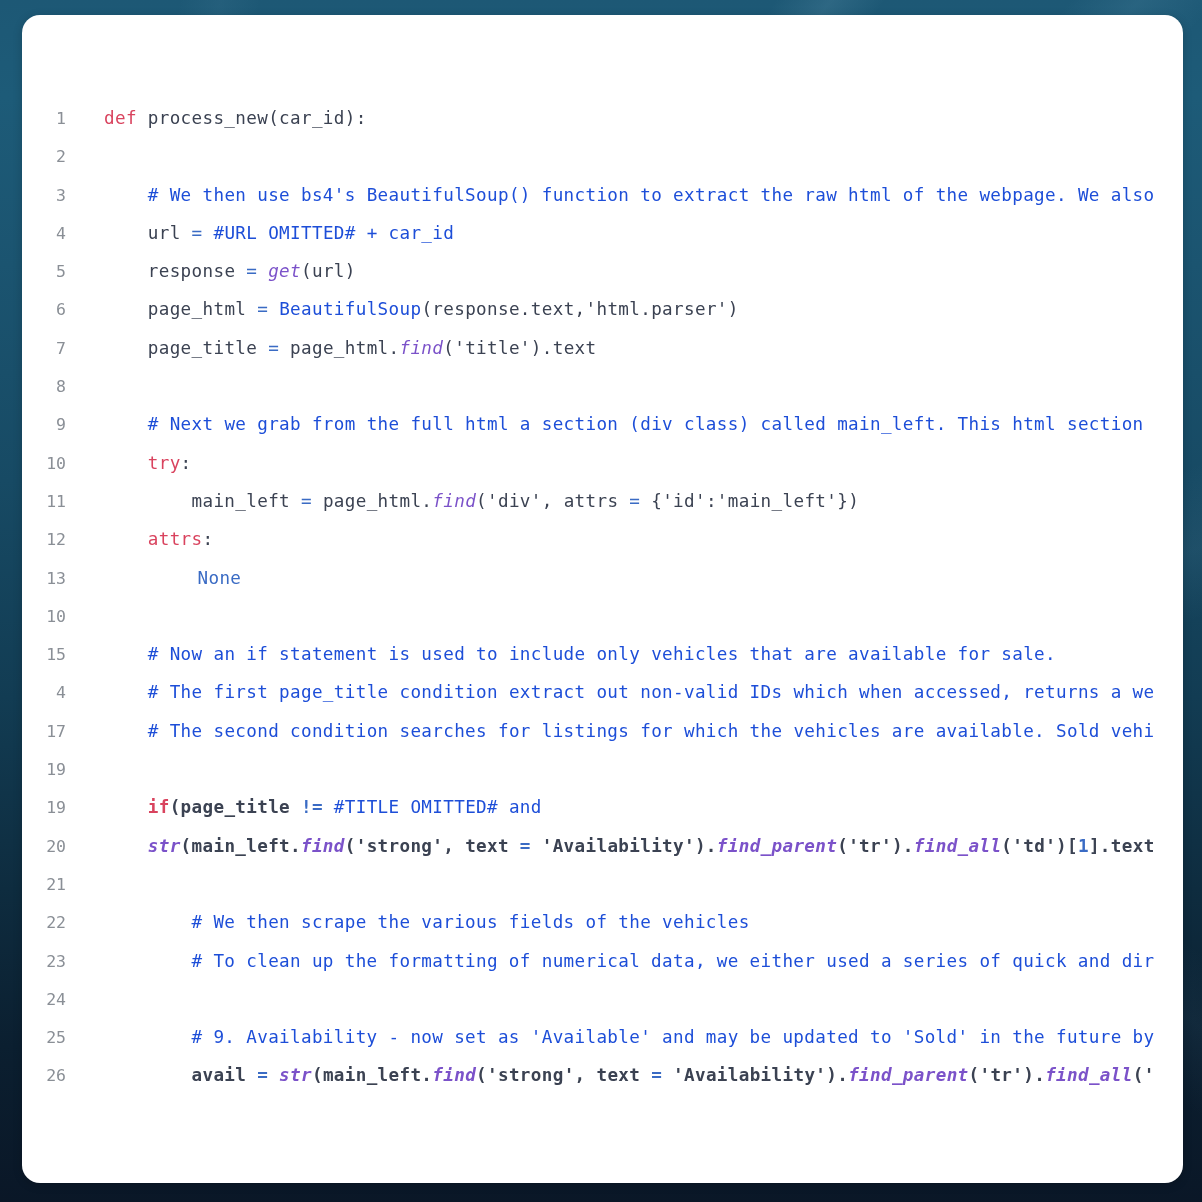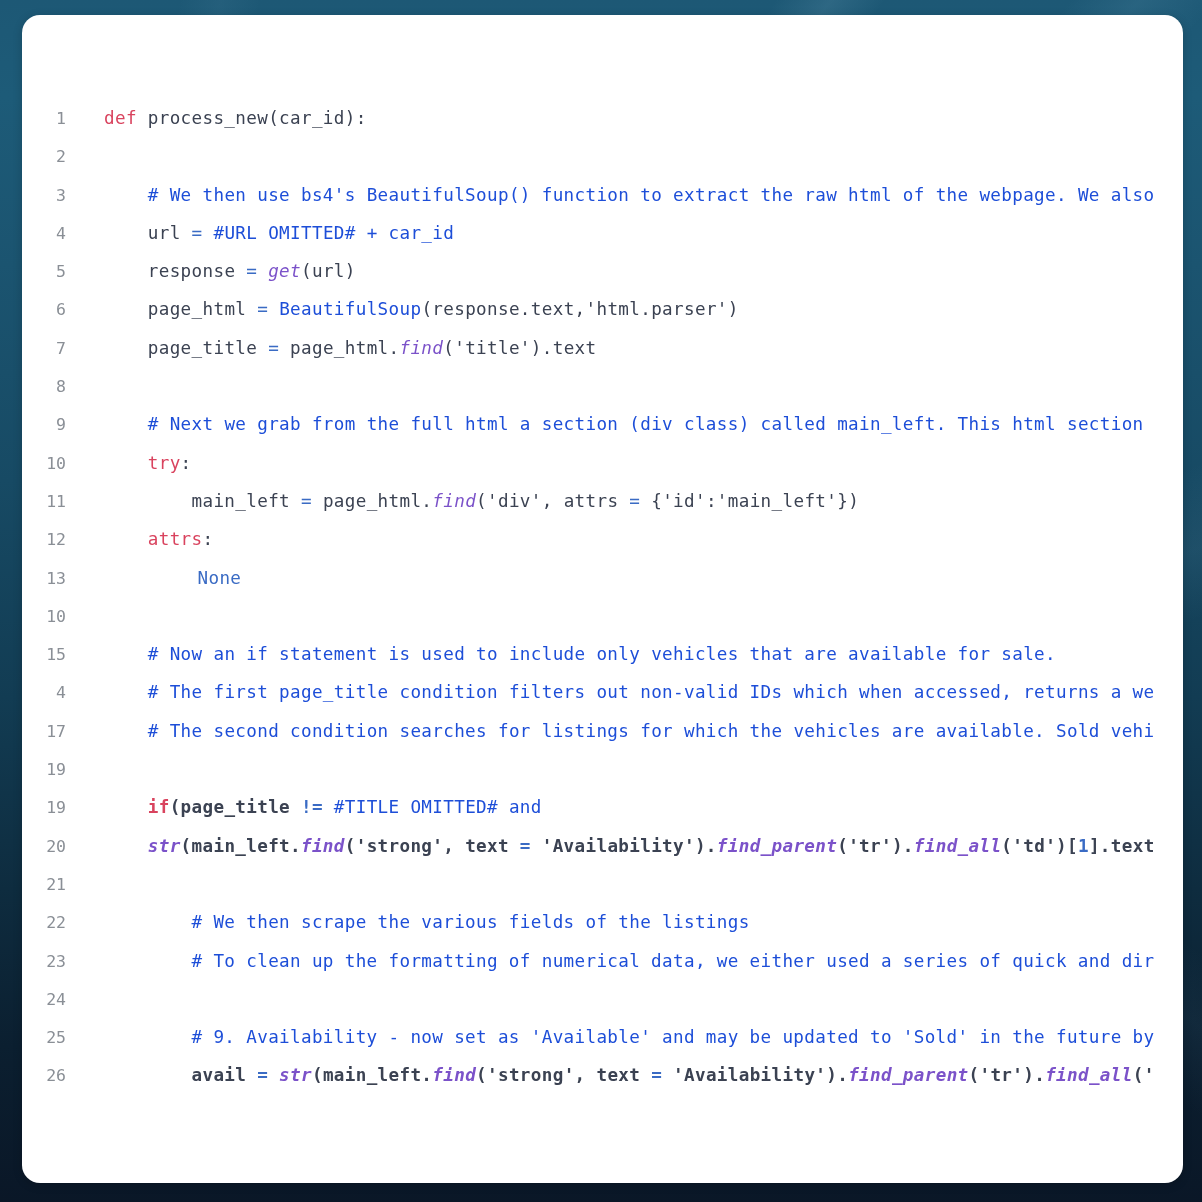--- a/index.html
+++ b/index.html
@@ -156,27 +156,27 @@
           <div class="code-line"><span class="lineno">6</span><span class="codetext"><span class="t-plain">    </span><span class="t-plain">page_html </span><span class="t-op">=</span><span class="t-plain"> </span><span class="t-cls">BeautifulSoup</span><span class="t-plain">(response.text,'html.parser')</span></span></div>
           <div class="code-line"><span class="lineno">7</span><span class="codetext"><span class="t-plain">    </span><span class="t-plain">page_title </span><span class="t-op">=</span><span class="t-plain"> page_html.</span><span class="t-fn">find</span><span class="t-plain">('title').text</span></span></div>
           <div class="code-line"><span class="lineno">8</span><span class="codetext"></span></div>
           <div class="code-line"><span class="lineno">9</span><span class="codetext"><span class="t-plain">    </span><span class="t-comment"># Next we grab from the full html a section (div class) called main_left. This html section</span></span></div>
           <div class="code-line"><span class="lineno">10</span><span class="codetext"><span class="t-plain">    </span><span class="t-kw">try</span><span class="t-plain">:</span></span></div>
           <div class="code-line"><span class="lineno">11</span><span class="codetext"><span class="t-plain">        </span><span class="t-plain">main_left </span><span class="t-op">=</span><span class="t-plain"> page_html.</span><span class="t-fn">find</span><span class="t-plain">('div', attrs </span><span class="t-op">=</span><span class="t-plain"> {'id':'main_left'})</span></span></div>
           <div class="code-line"><span class="lineno">12</span><span class="codetext"><span class="t-plain">    </span><span class="t-kw">attrs</span><span class="t-plain">:</span></span></div>
           <div class="code-line"><span class="lineno">13</span><span class="codetext"><span class="t-plain">        </span><span class="t-const">None</span></span></div>
           <div class="code-line"><span class="lineno">10</span><span class="codetext"></span></div>
           <div class="code-line"><span class="lineno">15</span><span class="codetext"><span class="t-plain">    </span><span class="t-comment"># Now an if statement is used to include only vehicles that are available for sale.</span></span></div>
-          <div class="code-line"><span class="lineno">4</span><span class="codetext"><span class="t-plain">    </span><span class="t-comment"># The first page_title condition filters out non-valid IDs which when accessed, returns a we</span></span></div>
+          <div class="code-line"><span class="lineno">4</span><span class="codetext"><span class="t-plain">    </span><span class="t-comment"># The first page_title condition extract out non-valid IDs which when accessed, returns a we</span></span></div>
           <div class="code-line"><span class="lineno">17</span><span class="codetext"><span class="t-plain">    </span><span class="t-comment"># The second condition searches for listings for which the vehicles are available. Sold vehi</span></span></div>
           <div class="code-line"><span class="lineno">19</span><span class="codetext"></span></div>
           <div class="code-line"><span class="lineno">19</span><span class="codetext"><span class="t-plain">    </span><span class="t-kw t-bold">if</span><span class="t-plain t-bold">(page_title </span><span class="t-op t-bold">!=</span><span class="t-plain t-bold"> </span><span class="t-comment">#TITLE OMITTED# and</span></span></div>
           <div class="code-line"><span class="lineno">20</span><span class="codetext"><span class="t-plain">    </span><span class="t-fn t-bold">str</span><span class="t-plain t-bold">(main_left.</span><span class="t-fn t-bold">find</span><span class="t-plain t-bold">('strong', text </span><span class="t-op t-bold">=</span><span class="t-plain t-bold"> 'Availability').</span><span class="t-fn t-bold">find_parent</span><span class="t-plain t-bold">('tr').</span><span class="t-fn t-bold">find_all</span><span class="t-plain t-bold">('td')[</span><span class="t-num t-bold">1</span><span class="t-plain t-bold">].text</span></span></div>
           <div class="code-line"><span class="lineno">21</span><span class="codetext"></span></div>
-          <div class="code-line"><span class="lineno">22</span><span class="codetext"><span class="t-plain">        </span><span class="t-comment"># We then scrape the various fields of the listings</span></span></div>
+          <div class="code-line"><span class="lineno">22</span><span class="codetext"><span class="t-plain">        </span><span class="t-comment"># We then scrape the various fields of the vehicles</span></span></div>
           <div class="code-line"><span class="lineno">23</span><span class="codetext"><span class="t-plain">        </span><span class="t-comment"># To clean up the formatting of numerical data, we either used a series of quick and dir</span></span></div>
           <div class="code-line"><span class="lineno">24</span><span class="codetext"></span></div>
           <div class="code-line"><span class="lineno">25</span><span class="codetext"><span class="t-plain">        </span><span class="t-comment"># 9. Availability - now set as 'Available' and may be updated to 'Sold' in the future by</span></span></div>
           <div class="code-line"><span class="lineno">26</span><span class="codetext"><span class="t-plain">        </span><span class="t-plain t-bold">avail </span><span class="t-op t-bold">=</span><span class="t-plain t-bold"> </span><span class="t-fn t-bold">str</span><span class="t-plain t-bold">(main_left.</span><span class="t-fn t-bold">find</span><span class="t-plain t-bold">('strong', text </span><span class="t-op t-bold">=</span><span class="t-plain t-bold"> 'Availability').</span><span class="t-fn t-bold">find_parent</span><span class="t-plain t-bold">('tr').</span><span class="t-fn t-bold">find_all</span><span class="t-plain t-bold">('</span></span></div>
         </div>
     </div>
   </div>
 
 </div>
 

